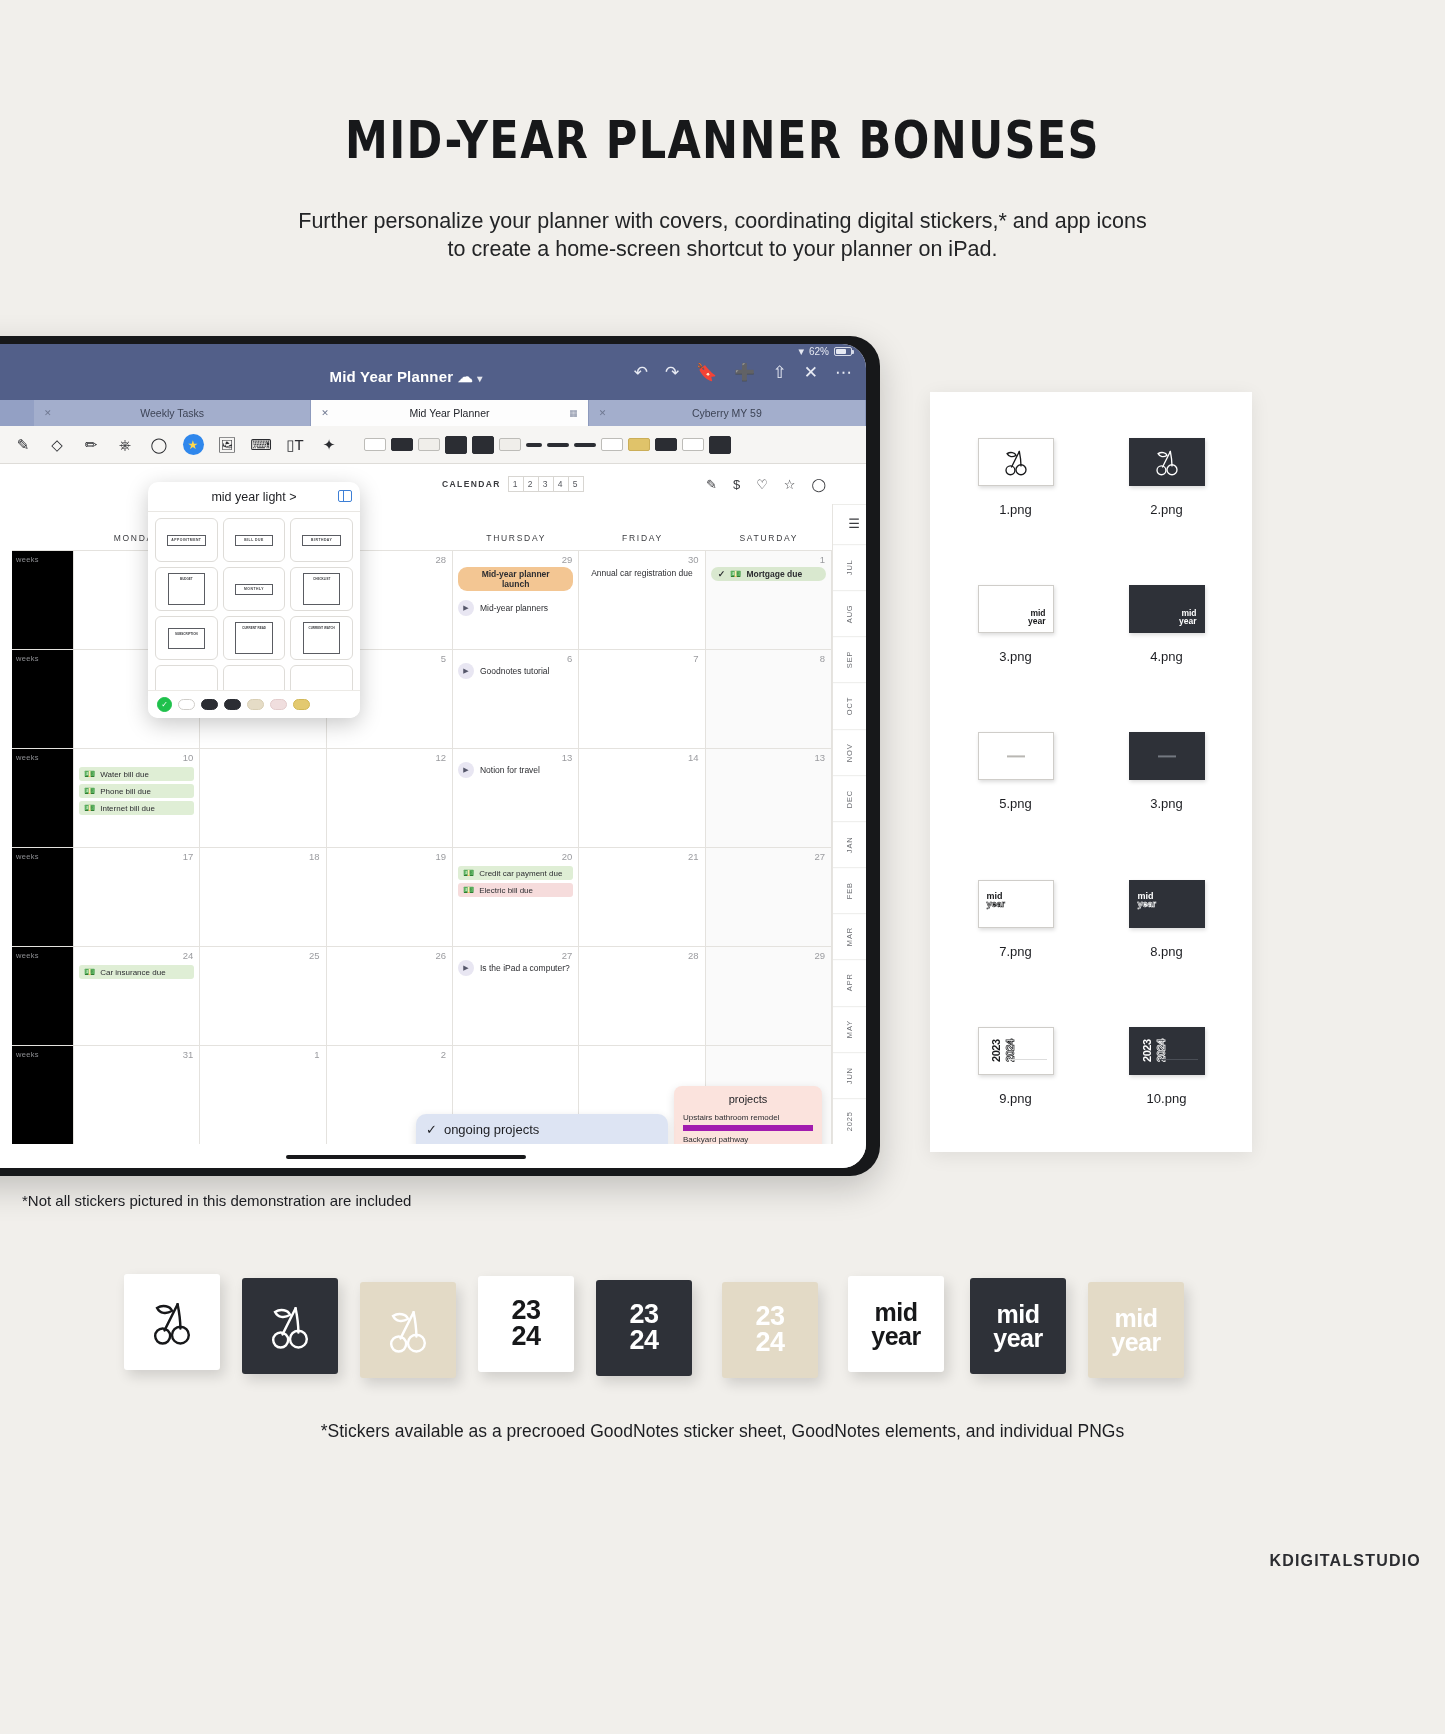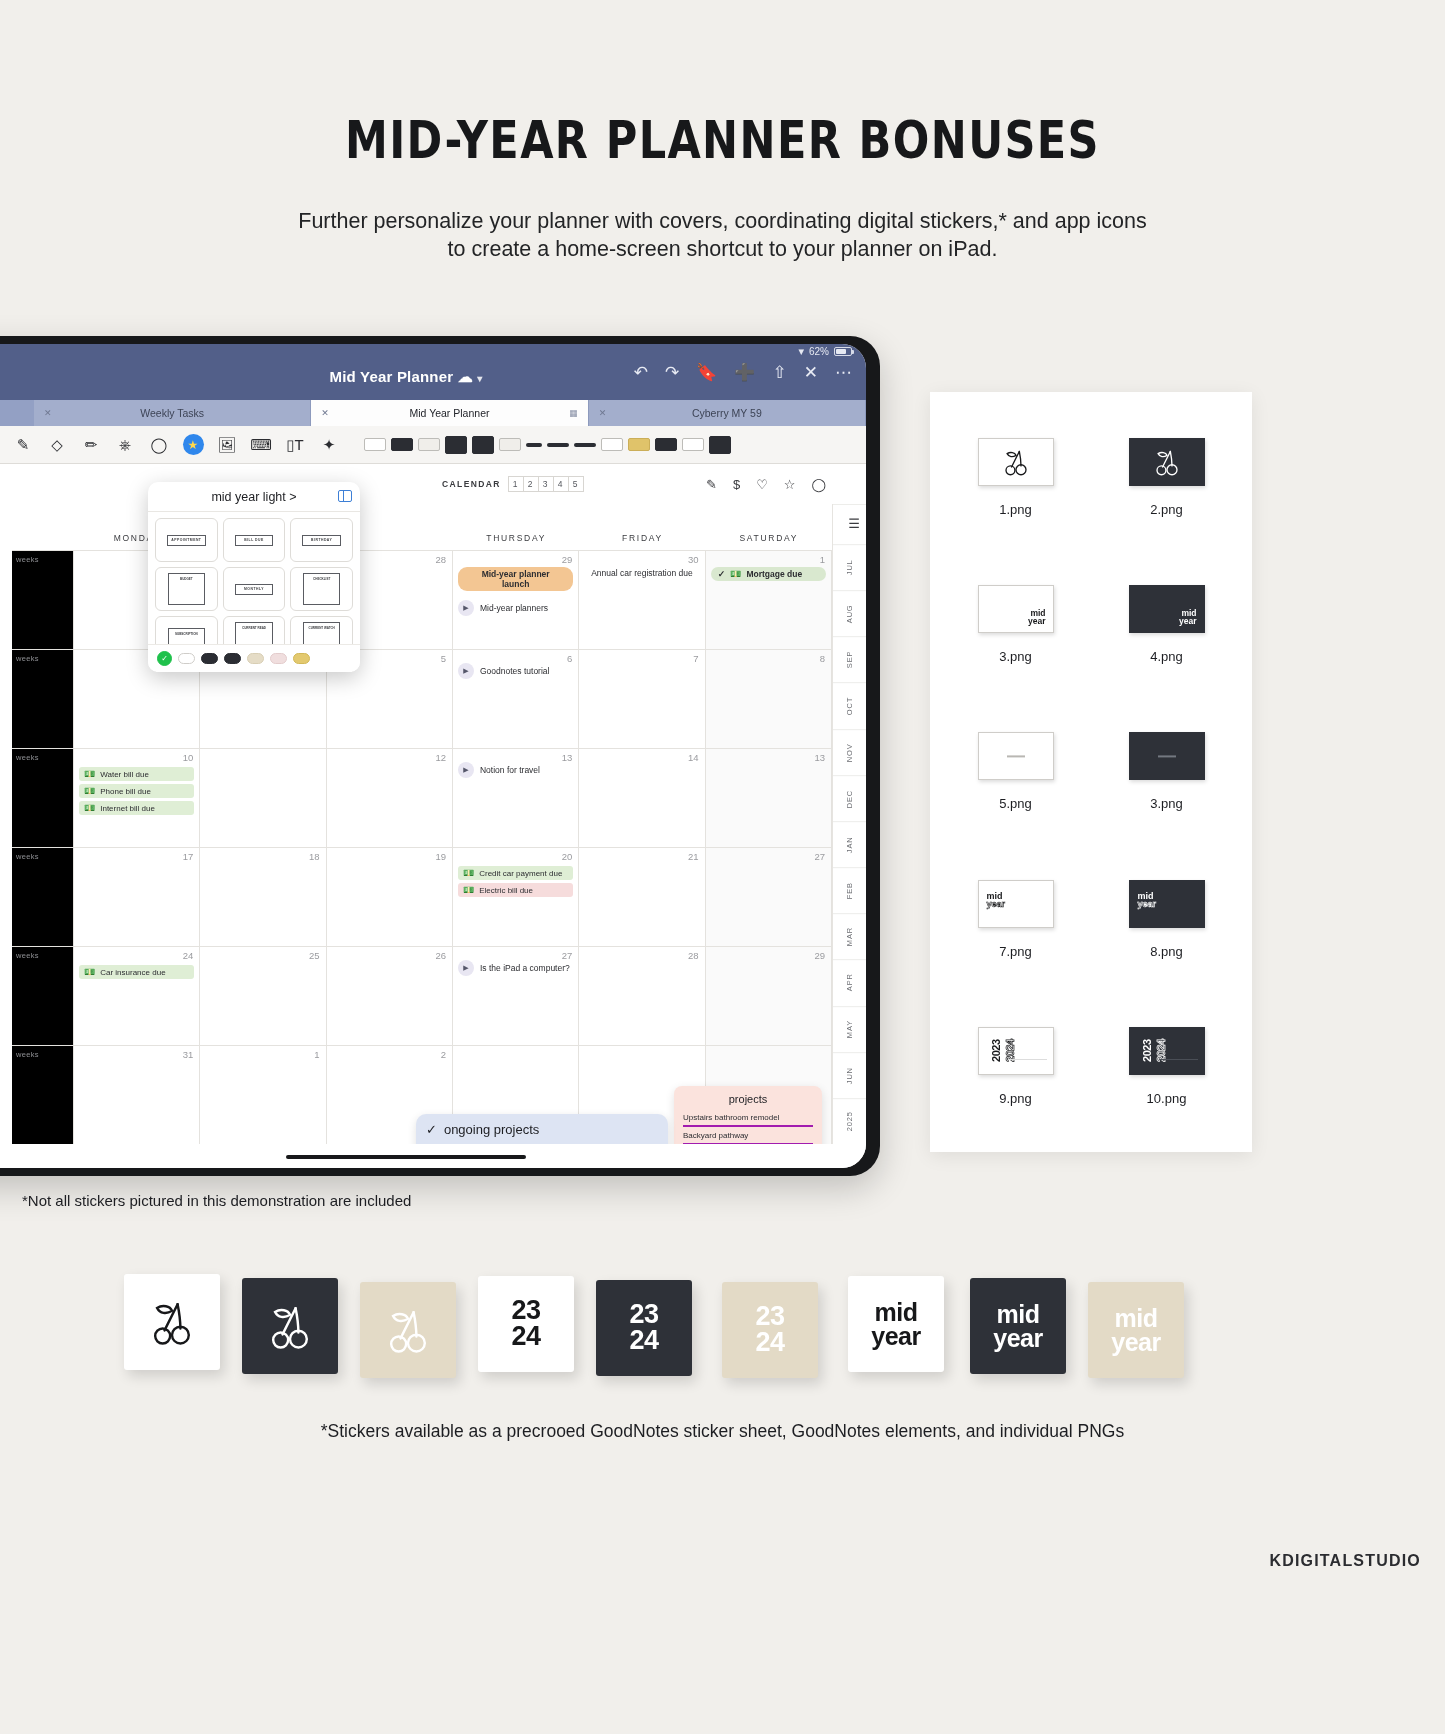--- a/index.html
+++ b/index.html
@@ -183,21 +183,21 @@
   .bill{
     display:flex;align-items:center;gap:5px;background:#dfeed5;border-radius:3px;
     padding:2px 5px;margin-top:3px;font-size:8px;color:#2c2d31;
   }
   .bill.pink{background:#f6dcdc;}
   .money{font-size:9px;}
   .chk{font-size:9px;color:#2c2d31;}
 
   
   .sticker-pop{
-    position:absolute; left:202px; top:138px; width:212px; height:190px;
+    position:absolute; left:202px; top:138px; width:212px; height:236px;
     background:#fff; border-radius:10px; box-shadow:0 6px 22px rgba(0,0,0,.22);
     overflow:hidden; z-index:40;
   }
   .sticker-pop::before{
     content:""; position:absolute; left:106px; top:-7px; width:14px;height:14px;
     background:#fff; transform:rotate(45deg);
   }
   .sp-head{
     height:30px; display:flex;align-items:center;justify-content:center;
     font-size:12.5px; color:#1d1e22; border-bottom:1px solid #e9e7e3; position:relative;
@@ -232,21 +232,21 @@
     background:#dde4f3; border-radius:10px; box-shadow:0 3px 10px rgba(0,0,0,.12);
     padding:8px 10px; z-index:30;
   }
   .so-title{display:flex;align-items:center;gap:7px;font-size:13px;color:#1d1e22;font-weight:500;}
   .sticky-projects{
     position:absolute; left:728px; top:622px; width:148px; height:130px;
     background:#fbe3dd; border-radius:8px; box-shadow:0 3px 10px rgba(0,0,0,.12);
     padding:7px 9px; z-index:29;
   }
   .sp-t{text-align:center;font-size:11px;color:#1d1e22;font-weight:500;margin-bottom:4px;}
-  .sp-item{font-size:8px;color:#2c2d31;border-bottom:2px solid #a21caf;padding:4px 0 3px;}
+  .sp-item{font-size:8px;color:#2c2d31;border-bottom:6px solid #a21caf;padding:4px 0 3px;}
 
   
   .home-ind{
     position:absolute;left:50%;transform:translateX(-50%);bottom:9px;
     width:240px;height:4px;border-radius:2px;background:#17181a;
   }
   .ipad-bottom{position:absolute;left:0;bottom:0;width:100%;height:24px;background:#fff;}
 
   
   .png-panel{

